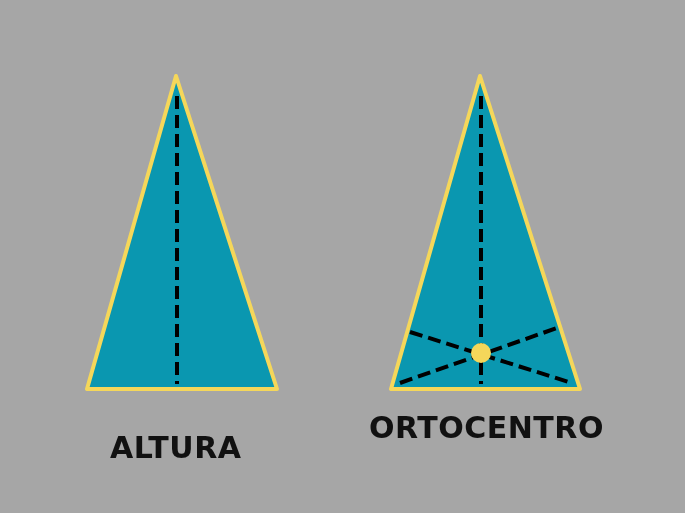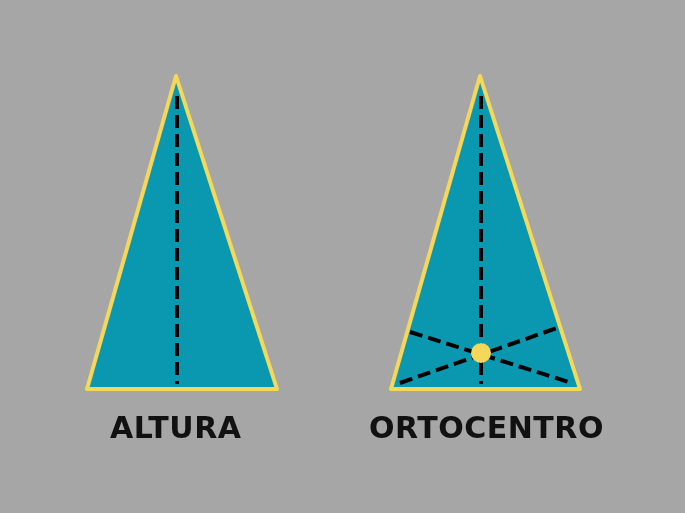--- a/index.html
+++ b/index.html
@@ -17,14 +17,14 @@
   </g>
   <g>
     <polygon points="480,76 391,389 580,389" fill="#0a97b0" stroke="#f5d75a" stroke-width="4" stroke-linejoin="round"></polygon>
     <line x1="481" y1="96" x2="481" y2="384" stroke="#000" stroke-width="4" stroke-dasharray="13,6"></line>
     <line x1="410" y1="332" x2="572" y2="383" stroke="#000" stroke-width="4" stroke-dasharray="13,6"></line>
     <line x1="400" y1="383" x2="557" y2="328" stroke="#000" stroke-width="4" stroke-dasharray="13,6"></line>
     <circle cx="481" cy="353" r="10" fill="#f5d75a"></circle>
   </g>
 </svg>
 
-<div class="label" style="left:110px;">ALTURA</div>
+<div class="label" style="left:110px;margin-top:20px;">ALTURA</div>
 <div class="label" style="left:369px;">ORTOCENTRO</div>
 
 </body></html>

